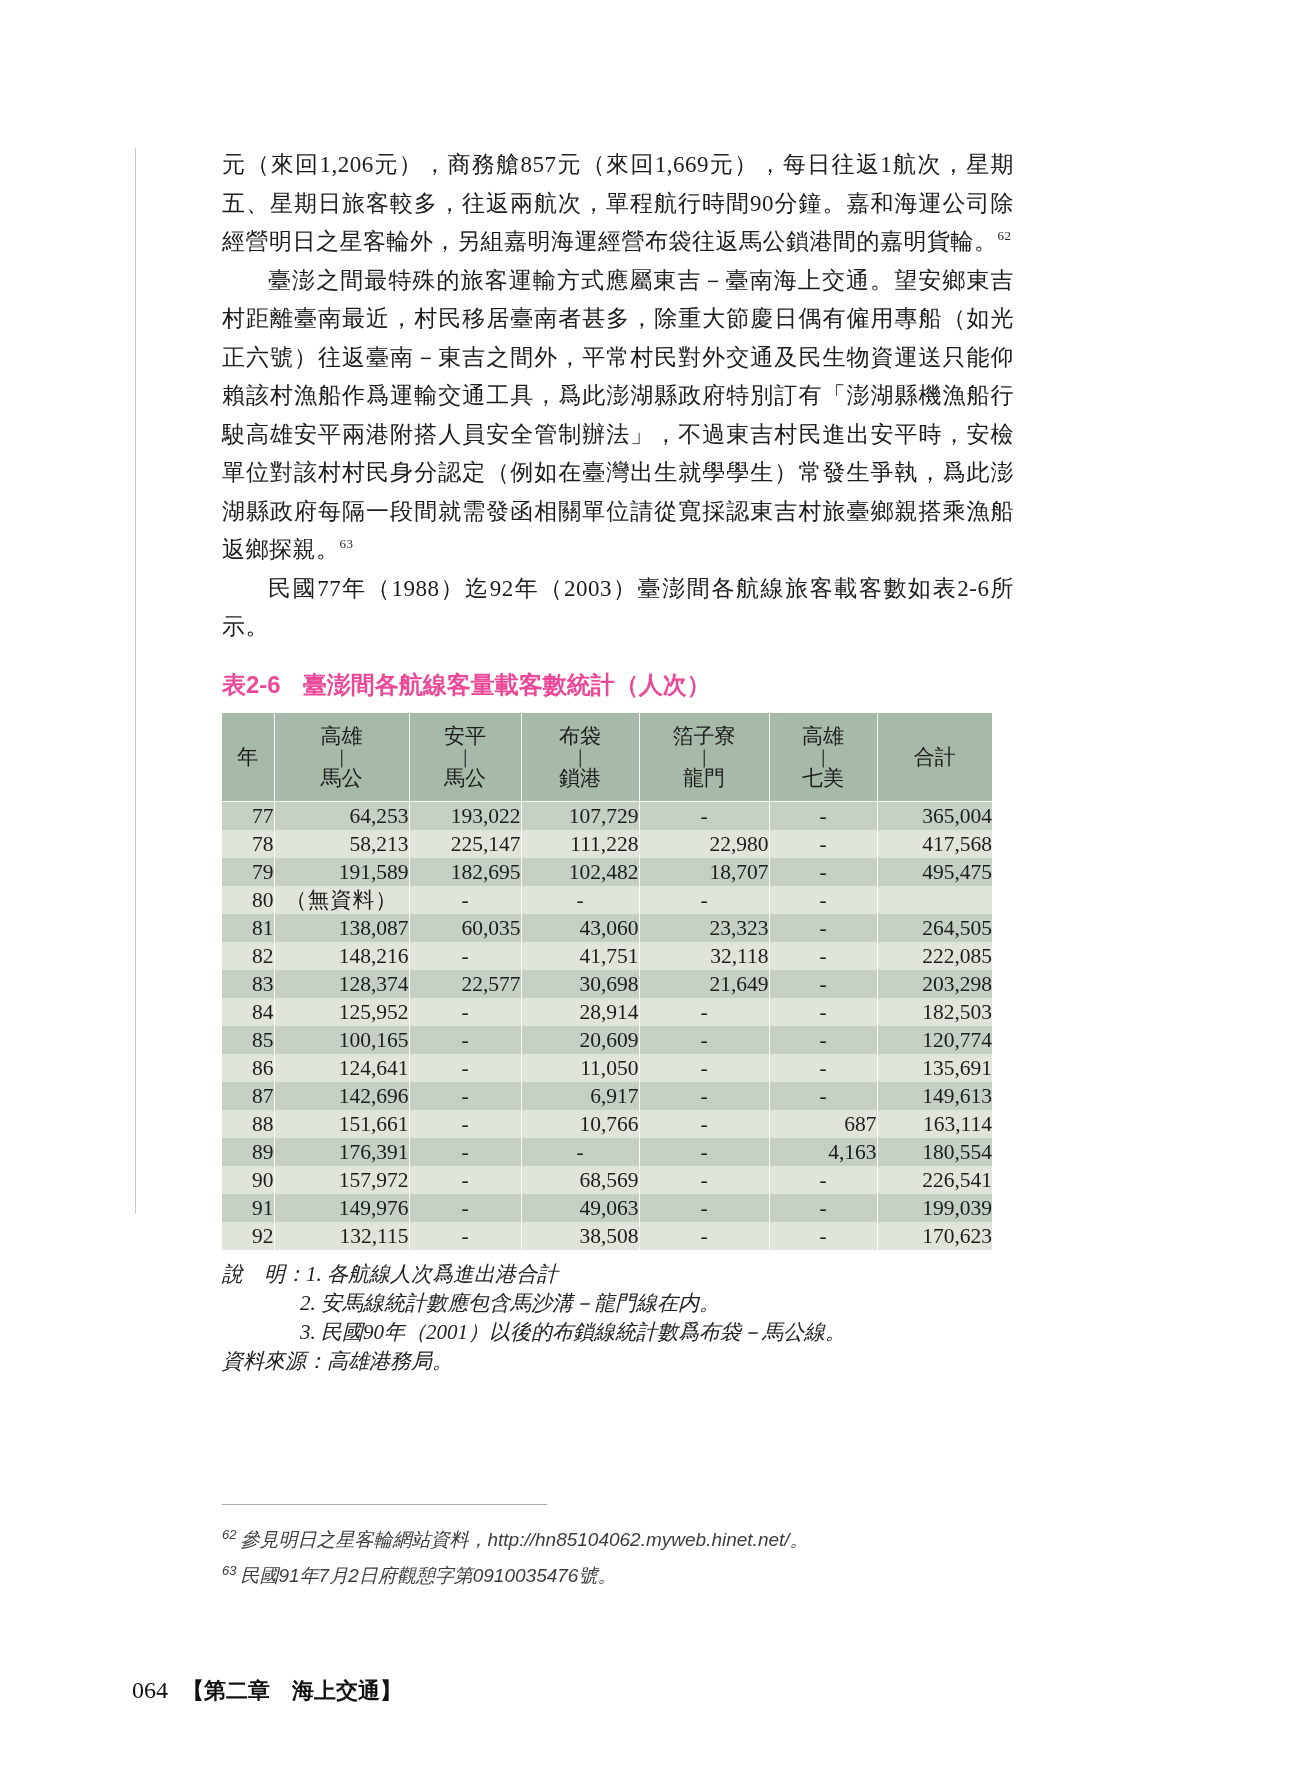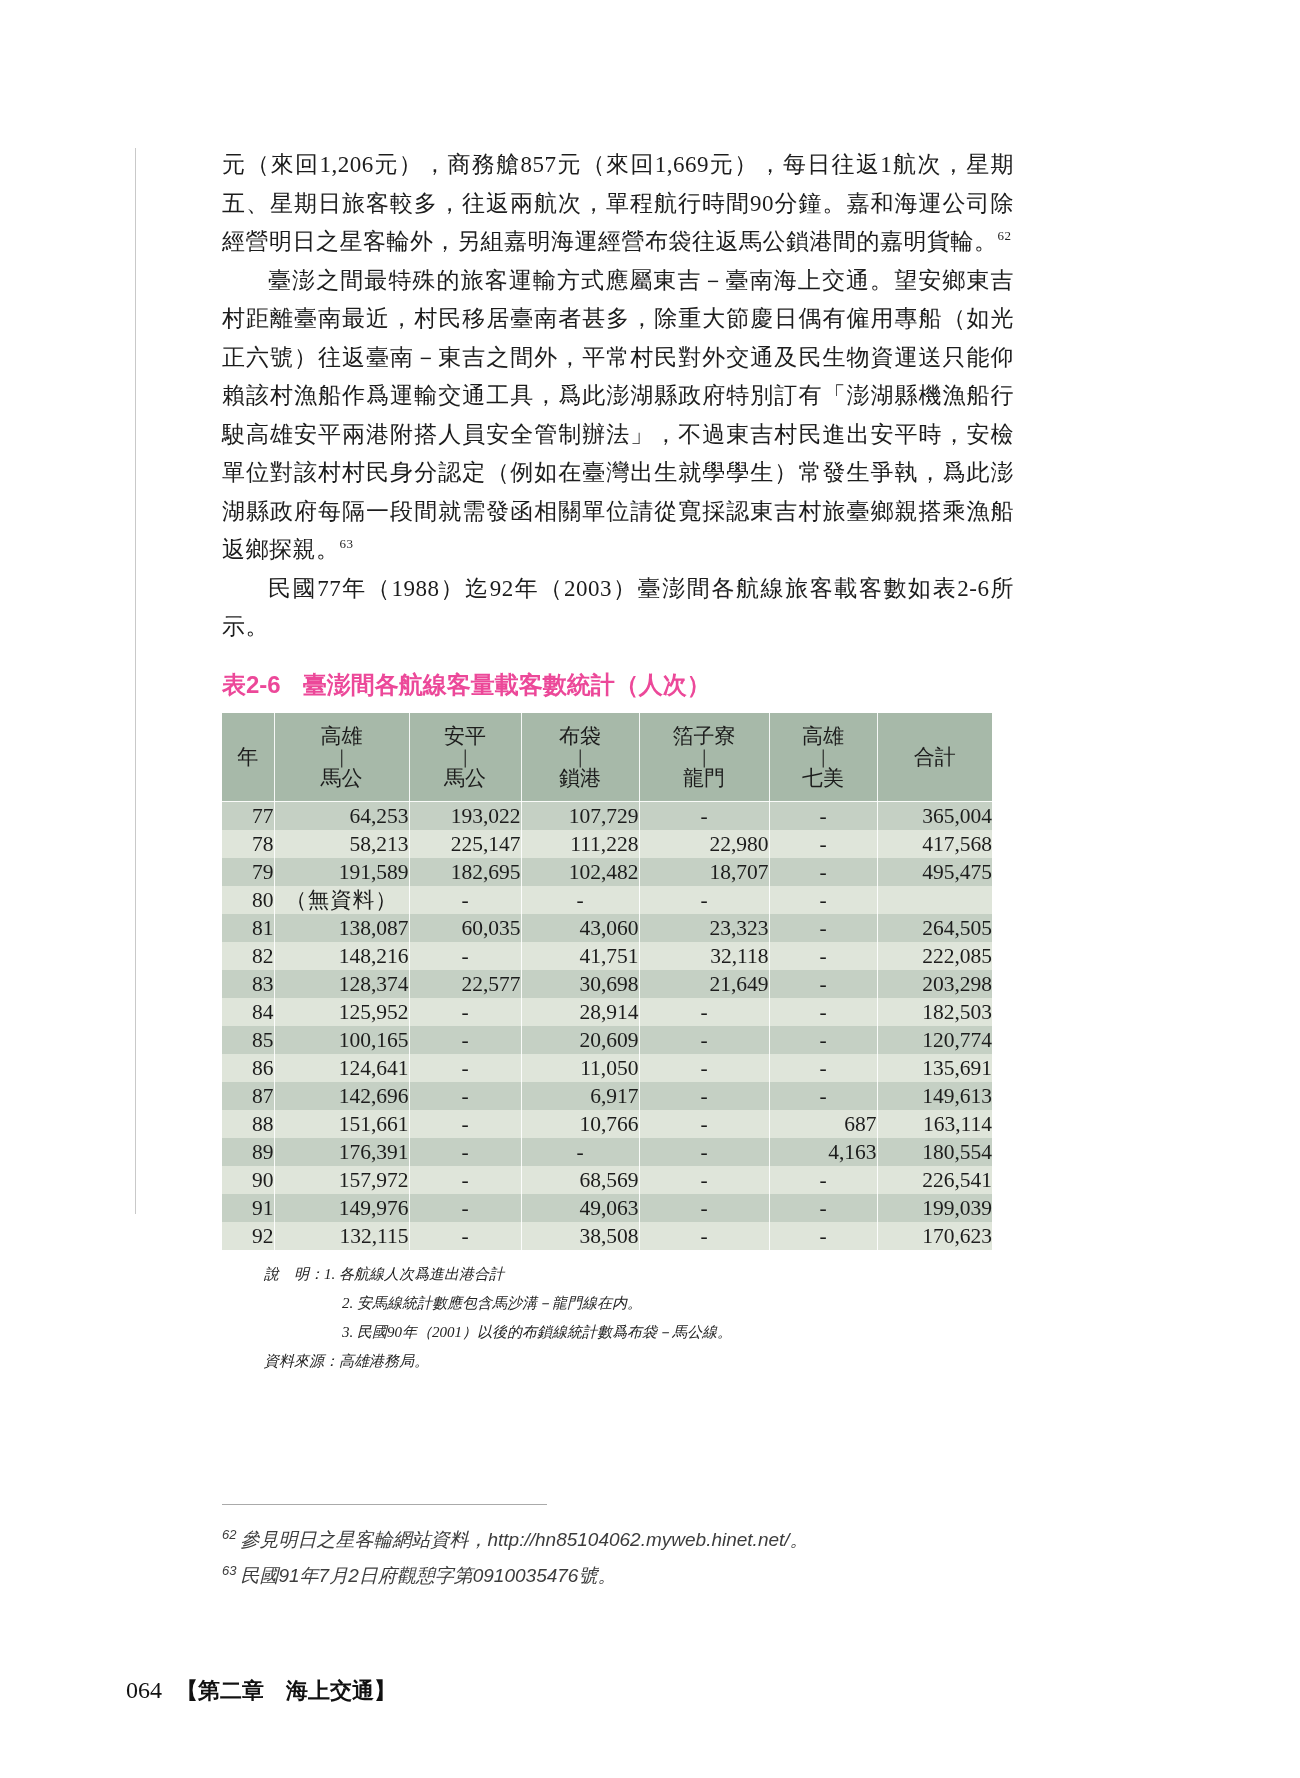--- a/index.html
+++ b/index.html
@@ -57,39 +57,38 @@
     white-space:nowrap;
   }
   tr.row-a td{background:#c5d0c4;}
   tr.row-b td{background:#dfe5da;}
   td.col-year{text-align:right;padding-right:8px;}
   td.num{text-align:right;padding-right:14px;}
   td.dash{text-align:center;}
   td.nodata{text-align:center;letter-spacing:1px;}
   .notes{
     margin-top:10px;
-    font-size:15px;line-height:29px;
+    font-size:21px;line-height:29px;
     font-style:italic;
     color:#222;
-    margin-left:42px;
   }
   .note-line{white-space:pre-wrap;}
   .note-line.hang{padding-left:78px;}
   .footnote-sep{
     margin-top:128px;
     width:325px;height:1px;background:#aaaaaa;
   }
   .footnotes{
     margin-top:14px;
     font-family:"Liberation Sans","DejaVu Sans",sans-serif;
     font-size:19px;line-height:31px;color:#3c3c3c;font-style:italic;
   }
   .footnotes sup{font-size:13px;margin-right:4px;}
   .page-footer{
-    position:absolute;left:126px;top:1676px;
+    position:absolute;left:132px;top:1676px;
     font-size:24px;color:#111;
   }
   .page-footer .chapter{
     font-family:"Liberation Sans","DejaVu Sans",sans-serif;
     font-weight:bold;font-size:22px;margin-left:14px;
   }
 </style>
 </head>
 <body>
 

